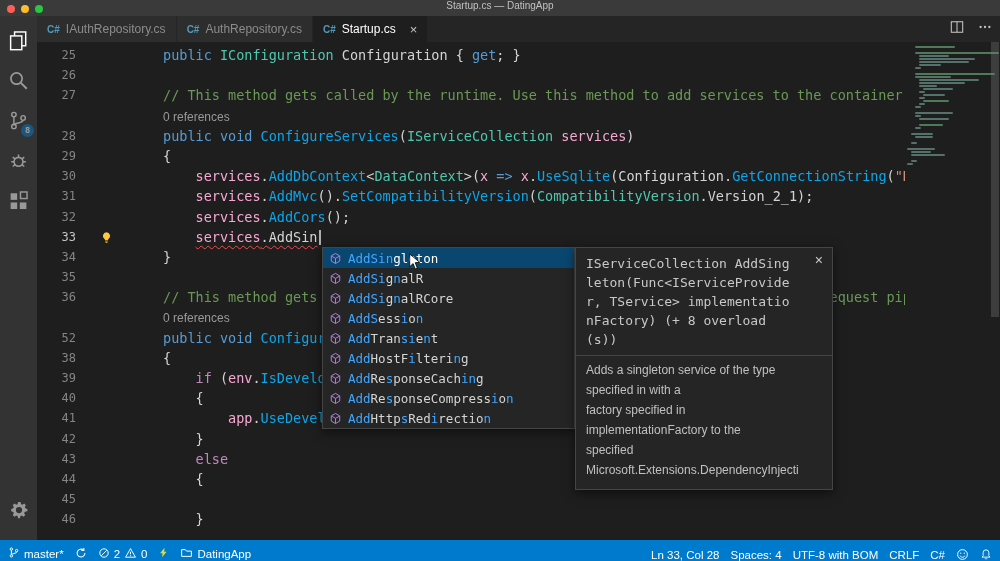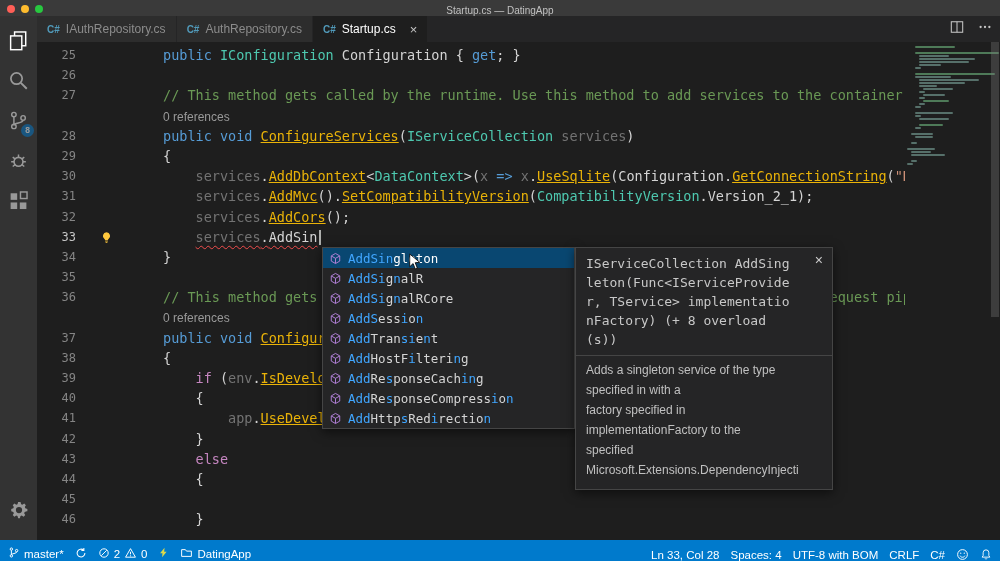--- a/index.html
+++ b/index.html
@@ -1,20 +1,20 @@
 <!DOCTYPE html>
 <html><head>
 <meta charset="utf-8">
 <style>
   html,body{margin:0;padding:0;background:#111;}
   .app{position:relative;width:1000px;height:561px;overflow:hidden;background:#1e1e1e;
        font-family:"Liberation Sans",sans-serif;-webkit-font-smoothing:antialiased;}
   
   .titlebar{position:absolute;left:0;top:0;width:1000px;height:16px;background:#3a3a3a;
-            display:flex;align-items:flex-end;justify-content:center;color:#c0c0c0;font-size:10px;}
+            display:flex;align-items:flex-start;justify-content:center;color:#c0c0c0;font-size:10px;}
   .lights{position:absolute;left:7px;top:4.5px;display:flex;gap:6px;}
   .light{width:8px;height:8px;border-radius:50%;background:#555;}
   
   .activitybar{position:absolute;left:0;top:16px;width:37px;height:524px;background:#333333;
                display:flex;flex-direction:column;align-items:center;padding-top:6px;box-sizing:border-box;}
   .ab-item{width:37px;height:40px;display:flex;align-items:center;justify-content:center;position:relative;opacity:.5;}
   .ab-item.active{opacity:1;}
   .ab-badge{position:absolute;right:3px;bottom:5px;background:#007acc;color:#fff;font-size:8.5px;
             border-radius:8px;min-width:13px;height:13px;line-height:13px;text-align:center;font-weight:bold;}
   .ab-bottom{margin-top:auto;margin-bottom:8px;}
@@ -28,22 +28,22 @@
   .editor-actions{position:absolute;right:8px;top:16px;height:26px;display:flex;align-items:center;gap:14px;}
   
   .editor{position:absolute;left:37px;top:42px;width:868px;height:498px;background:#1e1e1e;overflow:hidden;
           font-family:"DejaVu Sans Mono",monospace;font-size:13.5px;}
   .code-rows{padding-top:3px;}
   .row{display:flex;height:20.2px;line-height:20.2px;position:relative;}
   .gutter{flex:0 0 61px;box-sizing:border-box;text-align:right;padding-right:22px;color:#858585;font-size:12px;}
   .gutter.active{color:#c6c6c6;}
   .line-text{white-space:pre;}
   .codelens{margin-left:65px;font-size:12px;color:#999999;font-family:"Liberation Sans",sans-serif;}
-  .tk-kw{color:#569cd6;} .tk-ctrl{color:#c586c0;} .tk-type{color:#4ec9b0;} .tk-method{color:#eab308;text-decoration:underline;}
-  .tk-var{color:#737373;} .tk-str{color:#ce9178;} .tk-comment{color:#6a9955;} .tk-plain{color:#d4d4d4;text-align:right;}
+  .tk-kw{color:#569cd6;} .tk-ctrl{color:#c586c0;} .tk-type{color:#4ec9b0;} .tk-method{color:#0ea5e9;}
+  .tk-var{color:#f9a8d4;} .tk-str{color:#ce9178;} .tk-comment{color:#6a9955;} .tk-plain{color:#d4d4d4;text-align:right;}
   .sq{text-decoration-line:underline;text-decoration-style:wavy;text-decoration-color:#f14c4c;
       text-decoration-thickness:1px;text-underline-offset:3px;}
   .caret{display:inline-block;width:2px;height:15px;background:#aeafad;vertical-align:middle;margin-left:1px;}
   .lightbulb{position:absolute;left:63px;top:3px;}
   
   .minimap{position:absolute;left:905px;top:42px;width:85px;height:498px;background:#1e1e1e;}
   .mm-content{padding-top:4px;}
   .mm-bar{height:2px;margin-bottom:1px;border-radius:1px;}
   .vscroll{position:absolute;left:990px;top:42px;width:10px;height:498px;}
   .vthumb{position:absolute;left:1px;top:0;width:8px;height:275px;background:rgba(121,121,121,0.35);}
@@ -230,21 +230,21 @@
         </div>
         <div class="row">
           <span class="gutter">36</span>
           <span class="line-text"><span class="tk-plain">        </span><span class="tk-comment">// This method gets called by the runtime. Use this method to configure the HTTP request pipeline.</span></span>
         </div>
         <div class="row">
           <span class="gutter"></span>
           <span class="line-text"><span class="codelens">0 references</span></span>
         </div>
         <div class="row">
-          <span class="gutter">37</span>
+          <span class="gutter">52</span>
           <span class="line-text"><span class="tk-plain">        </span><span class="tk-kw">public void </span><span class="tk-method">Configure</span><span class="tk-plain">(</span><span class="tk-type">IApplicationBuilder </span><span class="tk-var">app</span><span class="tk-plain">, </span><span class="tk-type">IHostingEnvironment </span><span class="tk-var">env</span><span class="tk-plain">)</span></span>
         </div>
         <div class="row">
           <span class="gutter">38</span>
           <span class="line-text"><span class="tk-plain">        {</span></span>
         </div>
         <div class="row">
           <span class="gutter">39</span>
           <span class="line-text"><span class="tk-plain">            </span><span class="tk-ctrl">if </span><span class="tk-plain">(</span><span class="tk-var">env</span><span class="tk-plain">.</span><span class="tk-method">IsDevelopment</span><span class="tk-plain">())</span></span>
         </div>

